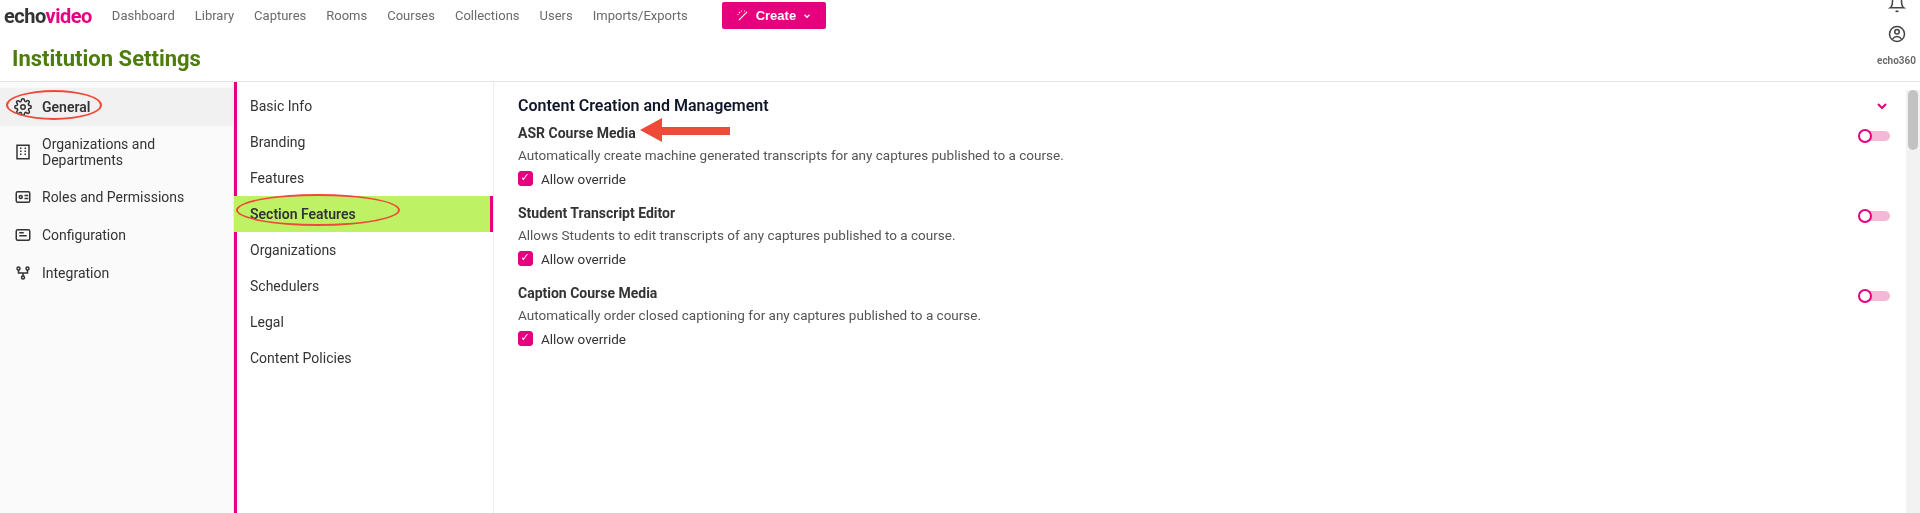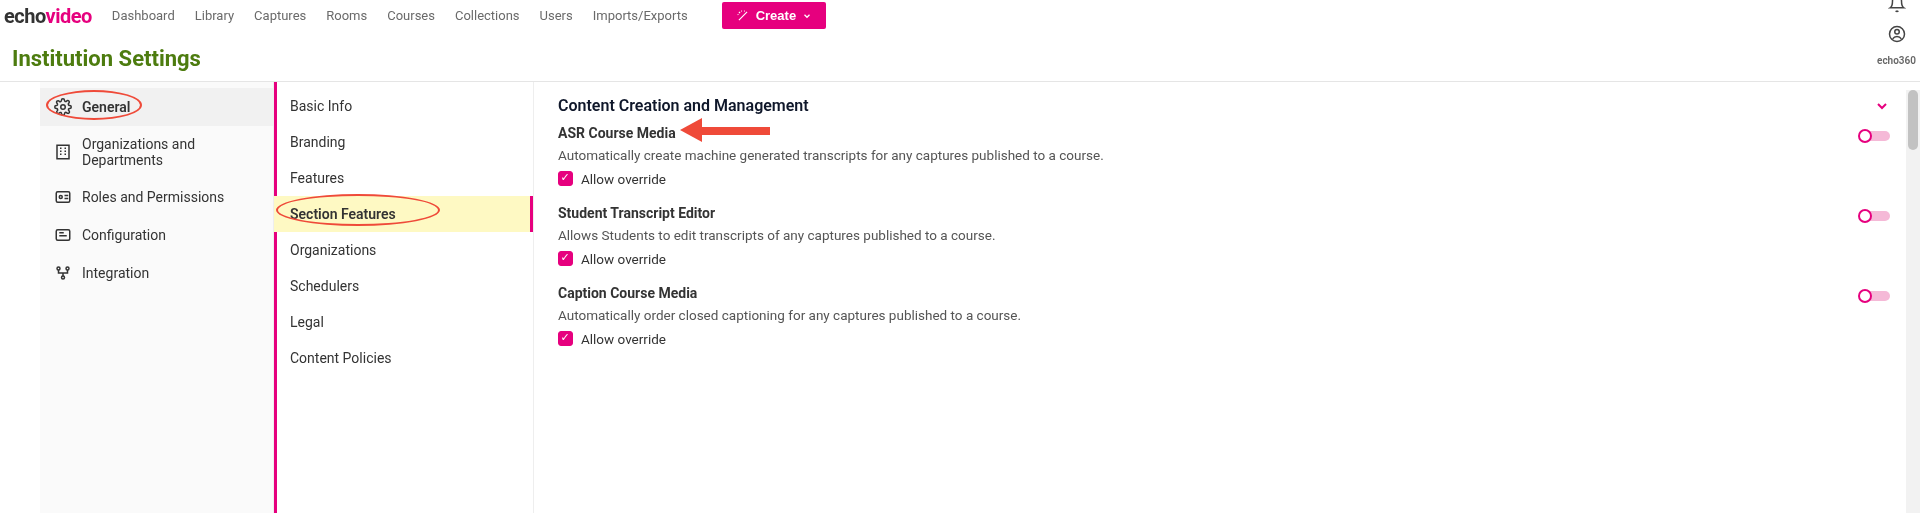--- a/index.html
+++ b/index.html
@@ -15,30 +15,30 @@
   .create-btn svg.caret { width:10px; height:10px; }
   .spacer { flex:1; }
   .right-icons { display:flex; align-items:center; gap:12px;flex-direction:column; }
   .right-icons .ico { width:18px; height:18px; color:#444; position:relative; }
   .badge { position:absolute; top:-8px; right:-8px; background:#5b4be0; color:#fff; font-size:10px; padding:1px 3px; border-radius:3px; line-height:1; }
   .brandmini { font-size:10px; color:#666; font-weight:600; }
 
   .page-title { font-size:22px; color:#4d7c0f; padding:14px 12px 10px; }
   .hr { border-top:1px solid #e5e5e5; }
 
-  .layout { display:flex; height:calc(513px - 32px - 48px - 1px);margin-left:40px; }
+  .layout { display:flex; height:calc(513px - 32px - 48px - 1px); }
   .sidebar1 { width:234px; background:#fafafa; border-right:1px solid #eee; padding-top:6px; }
   .sb1-item { display:flex; align-items:center; gap:10px; padding:10px 14px; color:#333; font-size:14px; cursor:pointer; position:relative; }
   .sb1-item svg { width:18px; height:18px; flex:0 0 18px; color:#333; }
   .sb1-item.active { background:#f1f1f1; font-weight:600; }
   .sb1-item .annot-ellipse { position:absolute; left:6px; top:2px; width:96px; height:30px; border:2px solid #ef4a39; border-radius:50%; pointer-events:none; }
 
   .sidebar2 { width:260px; border-right:1px solid #eee; padding-top:6px; position:relative; }
   .sb2-item { padding:10px 16px; color:#333; font-size:14px; cursor:pointer; position:relative; }
-  .sb2-item.active { background:#fef9c3; font-weight:600; }
+  .sb2-item.active { background:#bef264; font-weight:600; }
   .sb2-item.active::after { content:""; position:absolute; right:0; top:0; bottom:0; width:3px; background:#e6007e; }
   .sb2-item .annot-ellipse2 { position:absolute; left:2px; top:-2px; width:164px; height:32px; border:2px solid #ef4a39; border-radius:50%; pointer-events:none; }
   .sidebar2 .leftbar { position:absolute; left:0; top:0; bottom:0; width:3px; background:#e6007e; }
 
   .content { flex:1; padding:14px 30px 20px 24px; overflow:auto; position:relative; }
   .section-header { display:flex; align-items:center; justify-content:space-between; margin-bottom:10px; }
   .section-header h2 { font-size:16px; font-weight:600; color:#0f172a; }
   .chev { color:#e6007e; }
 
   .feature { margin:10px 0 18px; position:relative; }

